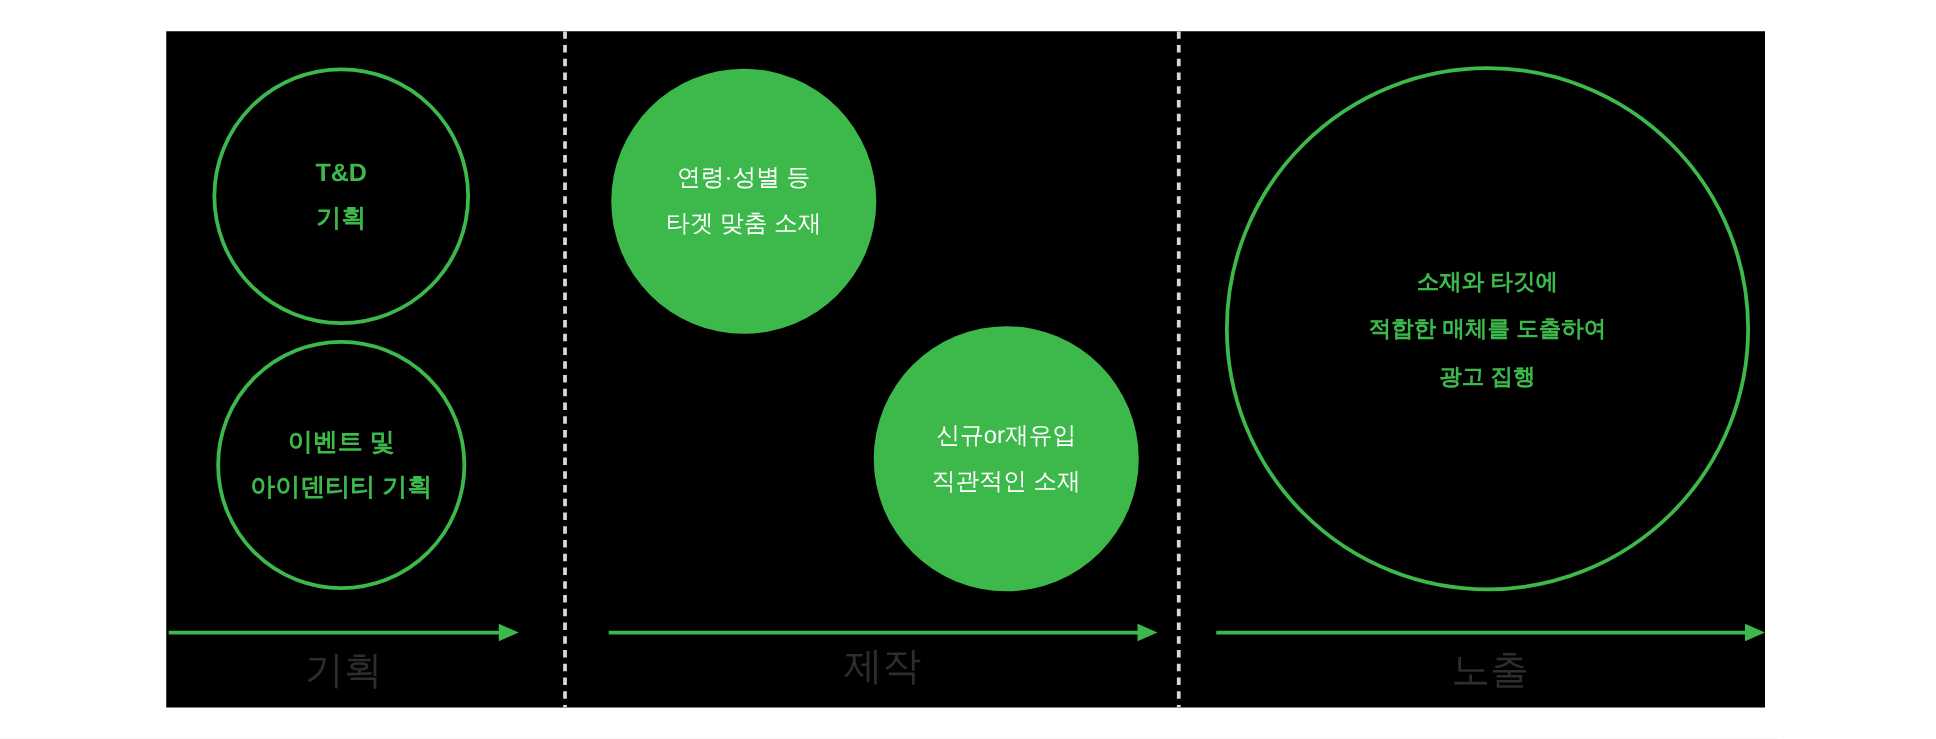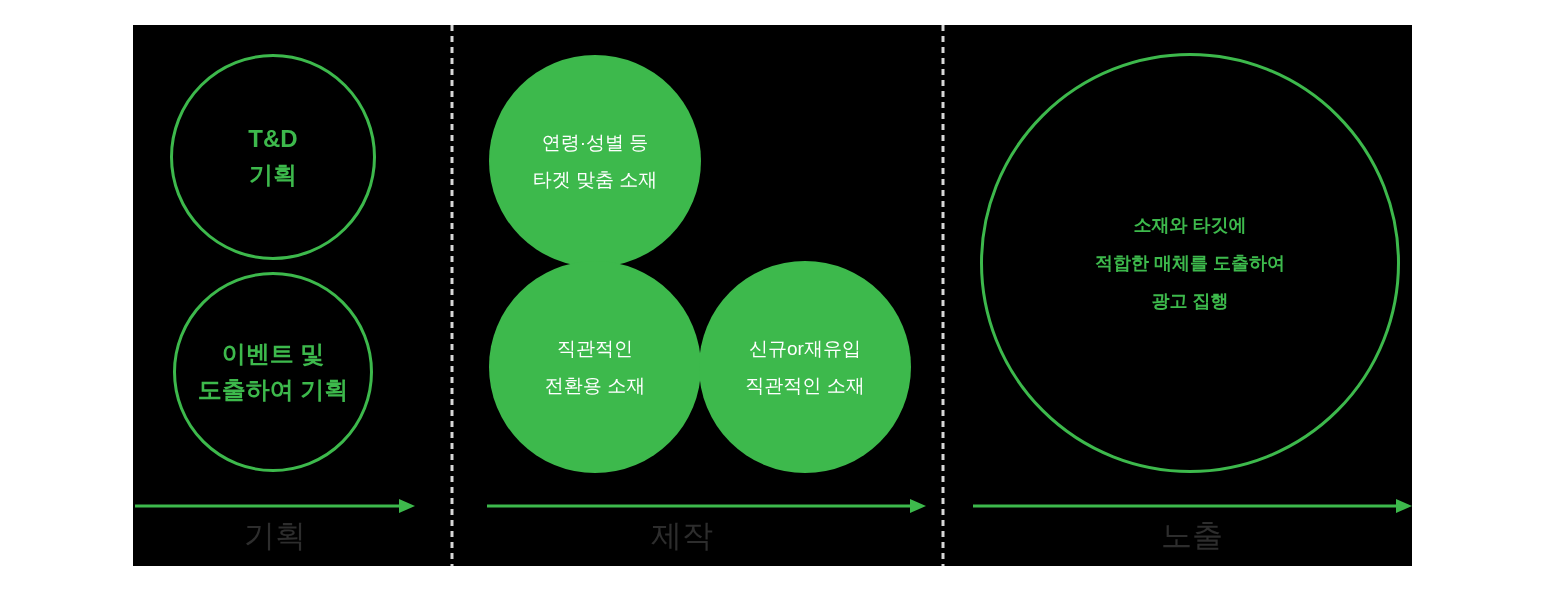--- a/index.html
+++ b/index.html
@@ -38,21 +38,21 @@
     align-items: center;
     justify-content: center;
     text-align: center;
     white-space: pre-line;
     box-sizing: border-box;
   }
   .circle.outline {
     border: 3px solid #3DB94C;
     color: #3DB94C;
     font-weight: bold;
-    font-size: 24px;
+    font-size: 20px;
     line-height: 36px;
     background: transparent;
   }
   .circle.filled {
     background: #3DB94C;
     color: #ffffff;
     font-weight: normal;
     font-size: 19px;
     line-height: 37px;
   }
@@ -79,21 +79,21 @@
     position: absolute;
     top: 492px;
     width: 200px;
     text-align: center;
     color: #2d2d2d;
     font-size: 31px;
     font-weight: 500;
     line-height: 1.2;
   }
   .label-plan    { left: 42px;  }
-  .label-produce { left: 449px; }
+  .label-produce { left: 473px; font-family: Liberation Mono, monospace; }
   .label-expose  { left: 959px; }
 </style>
 </head>
 <body>
 
 <div class="stage-wrap">
   <div class="canvas">
 
     <svg class="overlay" width="1279" height="541" viewBox="0 0 1279 541" xmlns="http://www.w3.org/2000/svg">
 
@@ -113,30 +113,26 @@
         <polygon points="1279,481 1263,474 1263,488" fill="#3DB94C"></polygon>
       </g>
     </svg>
 
     <div class="circle outline c-td">
       <span>T&amp;D
 기획</span>
     </div>
     <div class="circle outline c-event">
       <span>이벤트 및
-도출하여 기획</span>
+아이덴티티 기획</span>
     </div>
 
     <div class="circle filled c-age">
       <span>연령·성별 등
 타겟 맞춤 소재</span>
-    </div>
-    <div class="circle filled c-intuitive">
-      <span>직관적인
-전환용 소재</span>
     </div>
     <div class="circle filled c-newre">
       <span>신규or재유입
 직관적인 소재</span>
     </div>
 
     <div class="circle big c-media">
       <span>소재와 타깃에
 적합한 매체를 도출하여
 광고 집행</span>

